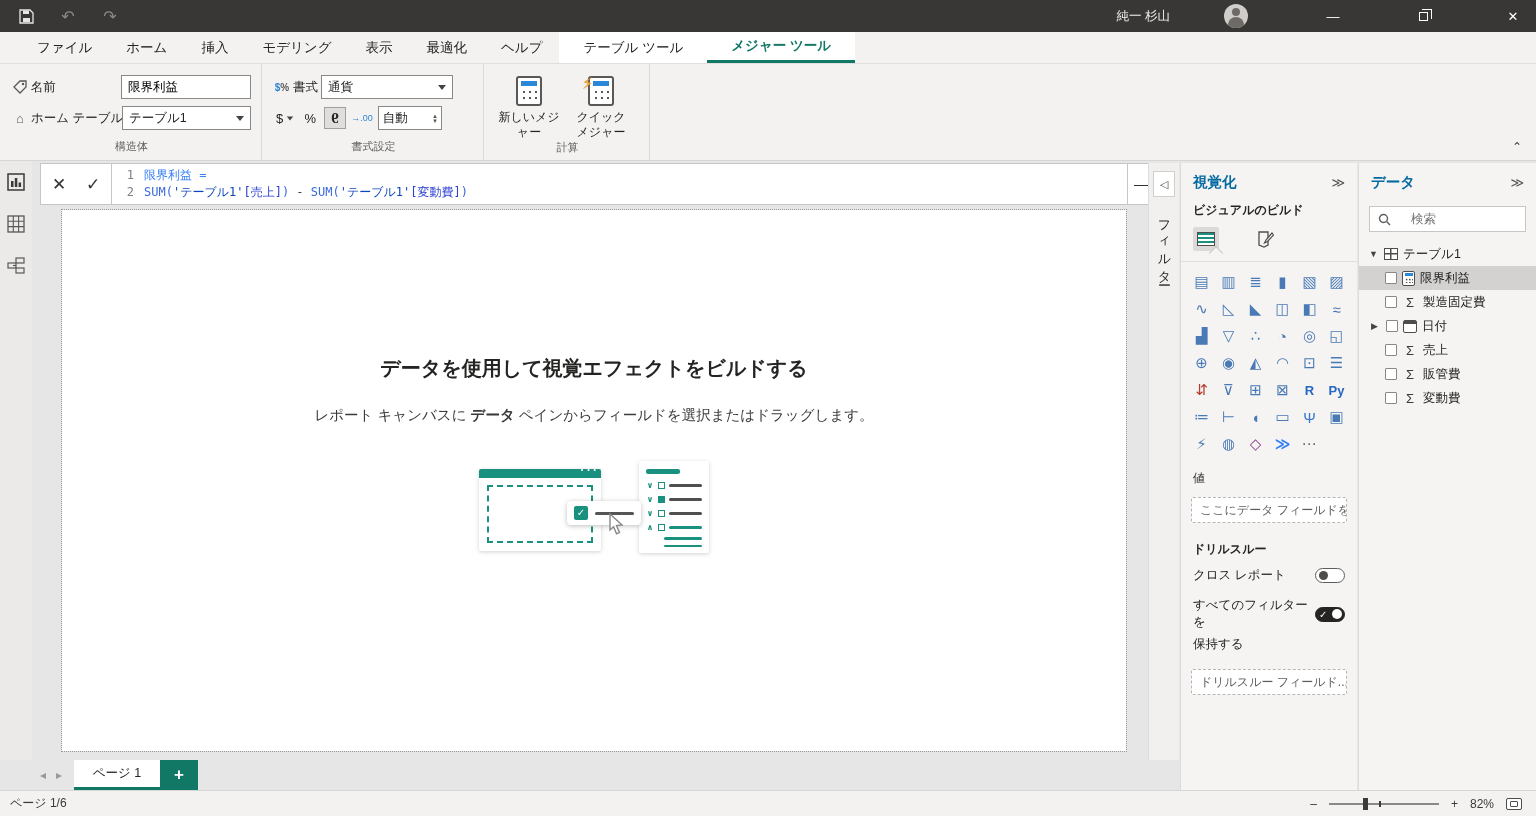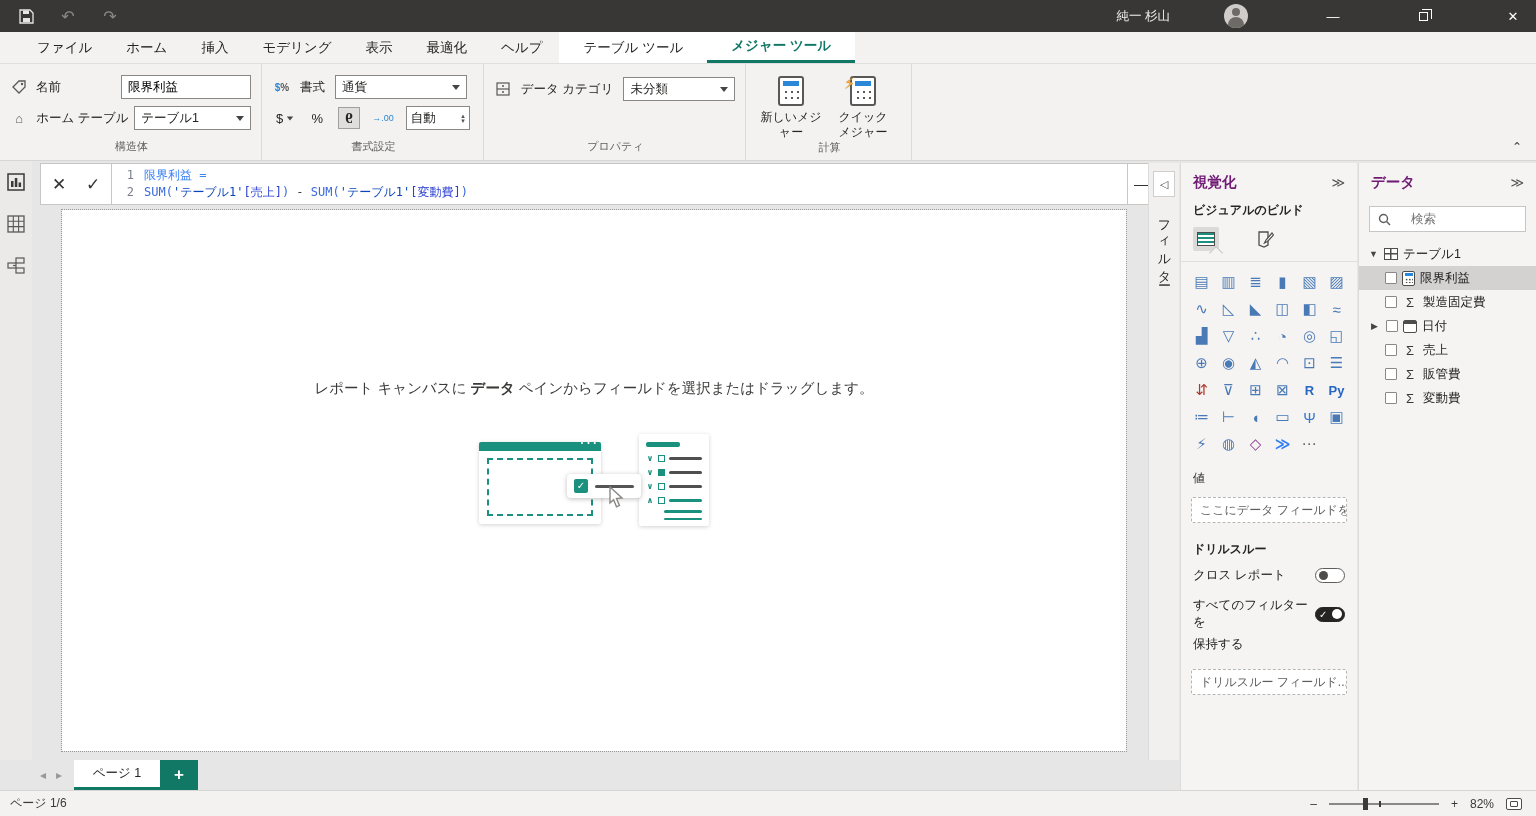--- a/index.html
+++ b/index.html
@@ -26,21 +26,21 @@
   .menubar { position:absolute; top:32px; left:0; width:1536px; height:32px; background:#f3f2f1; display:flex; align-items:stretch; padding-left:20px; border-bottom:1px solid #e1dfdd; }
   .menu-tab { display:flex; align-items:center; padding:0 17px; font-size:13.5px; color:#252423; cursor:default; }
   .menu-tab.contextual { background:#fff; padding:0 24px; font-weight:400; }
   .menu-tab.active-ctx { background:#fff; padding:0 24px; color:#117865; font-weight:700; border-bottom:3px solid #117865; }
 
   
   .ribbon { position:absolute; top:64px; left:0; width:1536px; height:97px; background:#f3f2f1; border-bottom:1px solid #d8d6d4; display:flex; }
   .grp { display:flex; flex-direction:column; border-right:1px solid #dcdad8; padding:10px 10px 2px 12px; }
   .grp-body { flex:1; }
   .grp-label { text-align:center; font-size:11px; color:#605e5c; padding-bottom:4px; }
-  .frow { display:flex; align-items:center; gap:10px; height:26px; margin-bottom:5px; }
+  .frow { display:flex; align-items:center; gap:3px; height:26px; margin-bottom:5px; }
   .f-label { font-size:12.5px; color:#252423; white-space:nowrap; }
   .ico14 { width:16px; height:16px; display:flex; align-items:center; justify-content:center; color:#5a5856; font-size:13px; }
   input.rb-input { width:130px; height:24px; border:1px solid #8a8886; background:#fff; font-size:12.5px; padding:0 6px; font-family:inherit; }
   .rb-select { width:130px; height:24px; border:1px solid #8a8886; background:#fff; font-size:12.5px; padding:0 6px; display:flex; align-items:center; }
   .rb-select .sel-txt { flex:1; white-space:nowrap; overflow:hidden; }
   .caret-down { width:0; height:0; border-left:4px solid transparent; border-right:4px solid transparent; border-top:5px solid #444; }
   .fmt-btn { min-width:22px; height:22px; display:flex; align-items:center; justify-content:center; font-size:13px; color:#252423; padding:0 2px; }
   .fmt-btn.boxed { background:#e0dedc; border:1px solid #a19f9d; font-weight:700; font-size:15px; }
   .spinner { width:64px; height:24px; border:1px solid #8a8886; background:#fff; display:flex; align-items:center; font-size:12.5px; padding:0 4px; }
   .spin-arrows { margin-left:auto; display:flex; flex-direction:column; line-height:5px; font-size:7px; color:#555; }
@@ -101,21 +101,21 @@
   
   .filters-strip { position:absolute; top:163px; left:1148px; width:31px; height:597px; background:#f1f0ef; border-left:1px solid #dedcda; }
   .flt-expand { margin:8px auto 10px auto; width:22px; height:26px; background:#fff; border:1px solid #d0cecc; display:flex; align-items:center; justify-content:center; color:#444; font-size:11px; }
   .flt-label { writing-mode:vertical-rl; font-size:13px; color:#252423; margin:14px auto 0 auto; display:block; text-align:left; letter-spacing:2px; }
 
   
   .panel { position:absolute; top:163px; height:627px; background:#f5f4f3; border-left:1px solid #dedcda; }
   .viz-panel { left:1180px; width:177px; }
   .data-panel { left:1358px; width:178px; }
   .panel-head { display:flex; align-items:center; padding:10px 12px 6px 12px; }
-  .panel-title { font-size:14.5px; font-weight:700; color:#701a75; }
+  .panel-title { font-size:14.5px; font-weight:700; color:#0369a1; }
   .panel-collapse { margin-left:auto; color:#555; font-size:13px; }
   .sec-label { font-size:12px; font-weight:700; color:#252423; padding:4px 12px; }
   .viz-tabs { display:flex; align-items:flex-end; gap:34px; padding:4px 12px 10px 12px; border-bottom:1px solid #e1dfdd; position:relative; }
   .viz-tab-build { width:26px; height:24px; background:#dcdad8; border-radius:2px; display:flex; align-items:center; justify-content:center; position:relative; }
   .build-glyph { width:18px; height:14px; border:1.5px solid #4f4d4b; background:repeating-linear-gradient(180deg,#1a917f 0 2.5px,#fff 2.5px 4px); }
   .tab-caret { position:absolute; left:18px; bottom:-7px; width:10px; height:10px; background:#f5f4f3; border-left:1px solid #c9c7c5; border-top:1px solid #c9c7c5; transform:rotate(45deg); }
   .viz-tab-format { width:24px; height:24px; display:flex; align-items:center; justify-content:center; color:#4f4d4b; font-size:16px; }
   .viz-grid { display:grid; grid-template-columns:repeat(6,1fr); gap:3px 2px; padding:8px 8px 4px 8px; }
   .vtile { height:24px; display:flex; align-items:center; justify-content:center; font-size:15px; color:#4a7ab5; border-radius:2px; }
   .vtile[data-name="viz-icon-r-script-visual"], .vtile[data-name="viz-icon-python-visual"] { font-weight:700; font-size:13px; color:#2567c2; }
@@ -251,40 +251,20 @@
           <span class="fmt-btn" data-name="decimal-places-icon" style="font-size:9px;color:#2b88d8;">→.00</span>
           <div class="spinner" data-name="decimal-places-spinner">
             <span>自動</span>
             <span class="spin-arrows" data-name="spinner-arrows-icon">▴<br>▾</span>
           </div>
         </div>
       </div>
       <div class="grp-label" data-name="group-label-formatting">書式設定</div>
     </div>
 
-    <div class="grp" style="width:262px;" data-name="ribbon-group-properties">
-      <div class="grp-body">
-        <div class="frow" style="margin-top:2px;">
-          <span class="ico14" data-name="data-category-icon">
-            <svg width="14" height="14" viewBox="0 0 14 14">
-                <rect x="1" y="1" width="12" height="12" fill="none" stroke="#5a5856" stroke-width="1.2"></rect>
-                <line x1="1" y1="7" x2="13" y2="7" stroke="#5a5856" stroke-width="1.2"></line>
-                <circle cx="7" cy="4" r="1" fill="#5a5856"></circle>
-                <circle cx="7" cy="10" r="1" fill="#5a5856"></circle>
-              </svg>
-          </span>
-          <span class="f-label" data-name="data-category-label">データ カテゴリ</span>
-          <div class="rb-select" style="width:120px;" data-name="data-category-select">
-            <span class="sel-txt">未分類</span>
-            <span class="caret-down" data-name="chevron-down-icon"></span>
-          </div>
-        </div>
-      </div>
-      <div class="grp-label" data-name="group-label-properties">プロパティ</div>
-    </div>
 
     <div class="grp" style="width:166px;" data-name="ribbon-group-calculations">
       <div class="grp-body" style="display:flex; gap:6px;">
         <div class="big-btn" data-name="new-measure-button">
           <span class="calc-ico" data-name="calculator-icon"></span>
           <span class="bb-label">新しいメジャー</span>
         </div>
         <div class="big-btn" data-name="quick-measure-button">
           <span class="calc-ico" style="position:relative;" data-name="quick-measure-icon">
               <span class="bolt" data-name="lightning-icon">⚡</span>
@@ -340,20 +320,21 @@
     </div>
     <div class="fx-collapse">
       <span data-name="formula-bar-resize-icon" style="font-size:14px;">—</span>
       <span data-name="formula-bar-collapse-icon" style="font-size:11px;">⌃</span>
     </div>
   </div>
 
   <div class="workspace" data-name="report-workspace">
     <div class="canvas" data-name="report-canvas">
       <div class="empty-state" data-name="canvas-empty-state">
+        <div class="es-title" data-name="empty-state-title">データを使用して視覚エフェクトをビルドする</div>
         <div class="es-sub" data-name="empty-state-subtitle"><span>レポート キャンバスに </span><b>データ</b><span> ペインからフィールドを選択またはドラッグします。</span></div>
         <div class="illus" data-name="drag-fields-illustration">
           <div class="il-win" data-name="illustration-canvas-window">
             <div class="il-win-top"></div>
             <div class="il-win-body"></div>
           </div>
           <div class="il-list" data-name="illustration-fields-list">
             <div class="il-hline"></div>
             <div class="il-row">
                 <span class="il-chev">∨</span>

